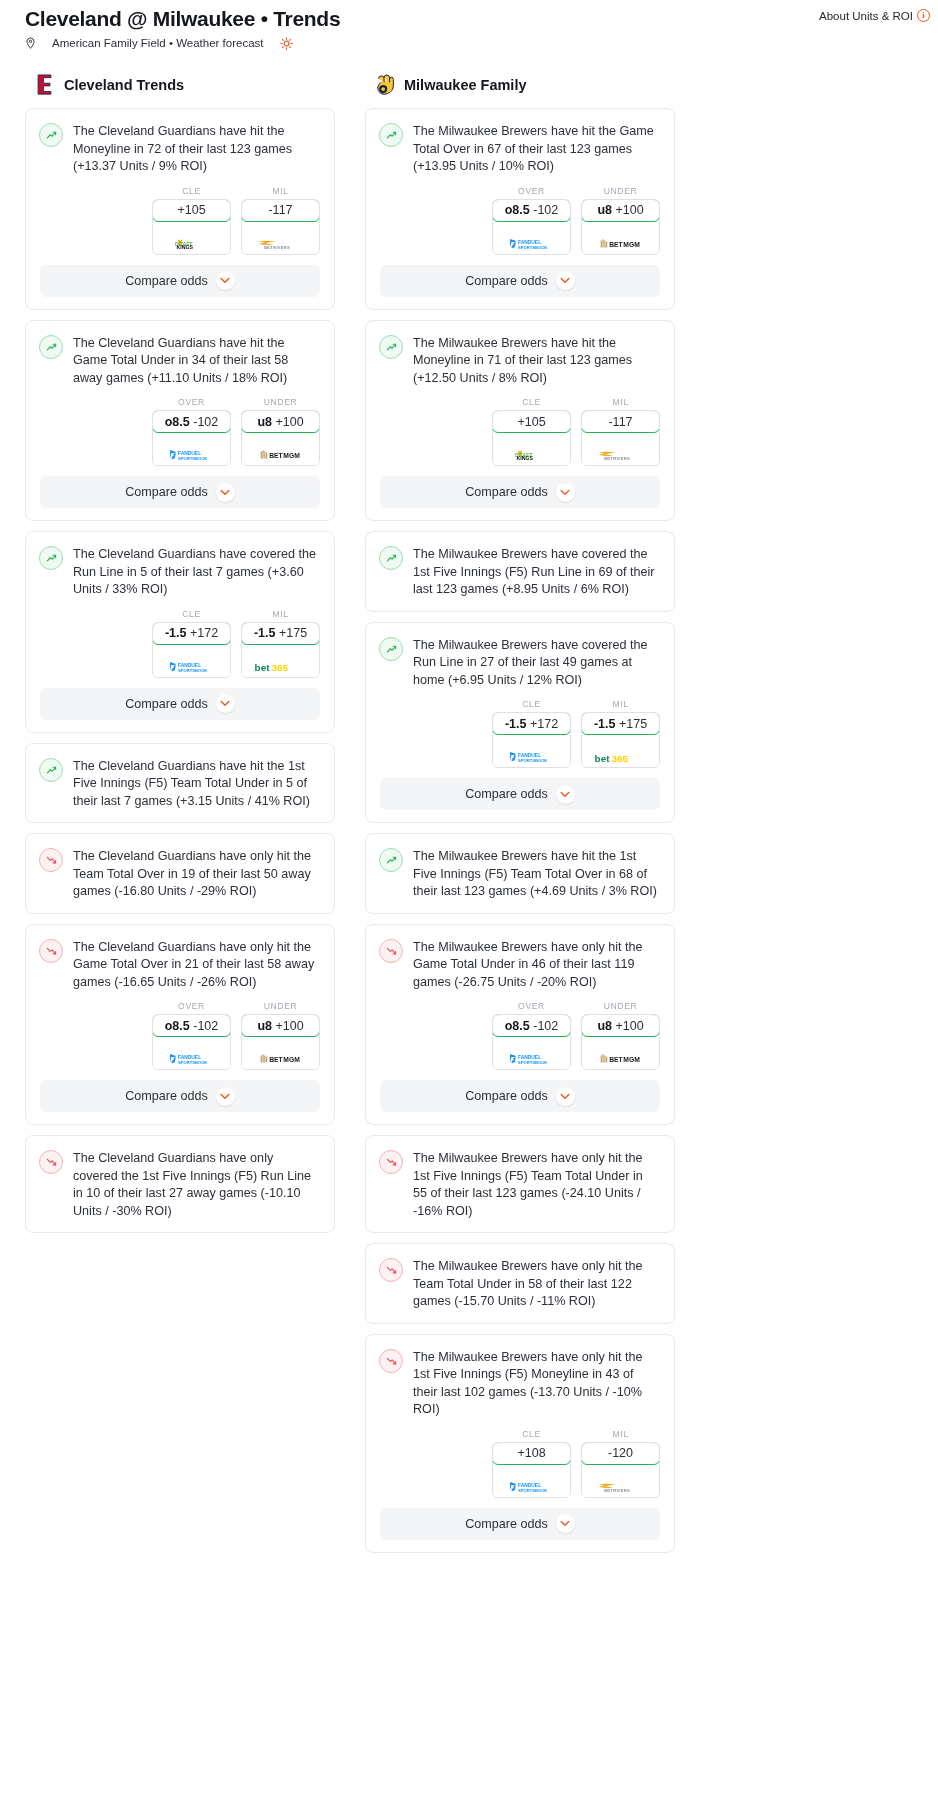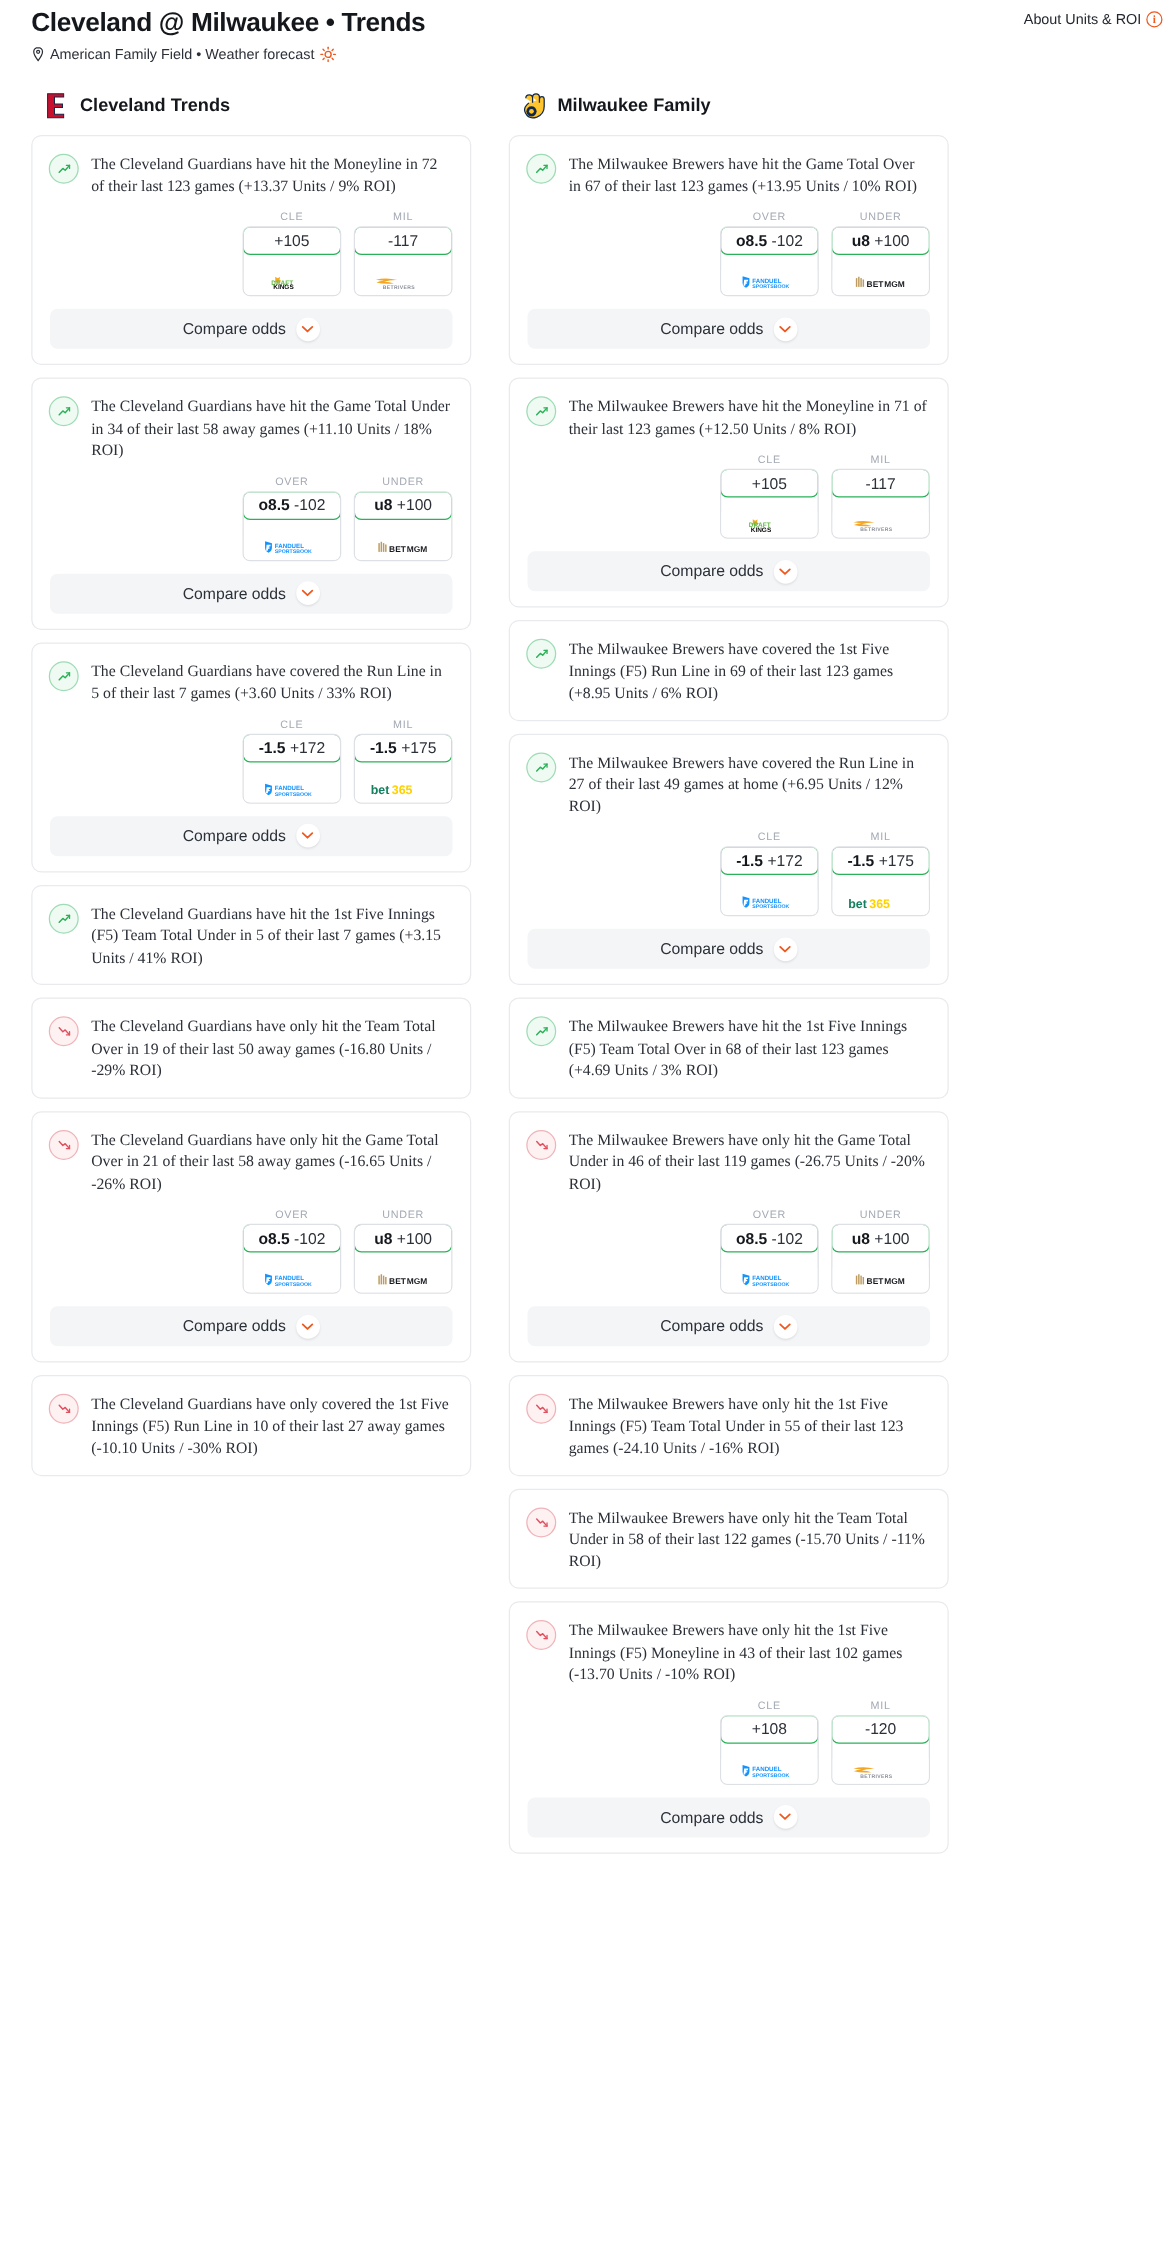--- a/index.html
+++ b/index.html
@@ -25,53 +25,53 @@
     display: flex; align-items: center; gap: 4px;
     font-size: 11.5px; color: #23272f; padding-top: 3px; white-space: nowrap;
   }
   .info-circle {
     width: 13px; height: 13px; border-radius: 50%;
     border: 1.3px solid #f0581e; color: #f0581e;
     font-size: 9px; font-weight: bold; line-height: 11px; text-align: center;
     font-family: "Liberation Serif", serif;
   }
   .venue-row {
-    display: flex; align-items: center; gap: 4px;
+    display: flex; align-items: flex-start; gap: 16px;
     padding: 5px 8px 0 8px; font-size: 11.5px; color: #2c3038;
   }
   .pin-icon { width: 11px; height: 13px; display:inline-block; }
   .sun-icon { width: 13px; height: 13px; display:inline-block; }
 
   
   .columns {
     display: flex; gap: 30px; padding: 0 8px; margin-top: 24px;
     align-items: flex-start;
   }
-  .column { width: 352px; }
+  .column { width: 310px; }
   .col-header {
     display: flex; align-items: center; gap: 9px;
     margin-bottom: 12px; padding-left: 10px;
   }
   .col-header-title { font-size: 14.5px; font-weight: bold; color: #14171c; }
   .team-logo { width: 20px; height: 22px; display: inline-block; }
 
   
   .trend-card {
     border: 1px solid #e8eaed; border-radius: 8px;
     background: #ffffff; margin-bottom: 10px; overflow: hidden;
   }
   .trend-body { padding: 13px 14px 12px 13px; display: flex; gap: 10px; }
   .trend-icon {
     width: 24px; height: 24px; min-width: 24px; border-radius: 50%;
     display: flex; align-items: center; justify-content: center; margin-top: 1px;
   }
   .trend-icon.up { border: 1.2px solid #9ddcb4; background: #eefaf2; }
   .trend-icon.down { border: 1.2px solid #f0b3b9; background: #fdf1f2; }
   .trend-text {
-    font-size: 12.6px; line-height: 17.5px; color: #2c3038; padding-top: 1px; font-family: Liberation Serif, serif;
+    font-size: 12.6px; line-height: 17.5px; color: #2c3038; padding-top: 1px;
   }
   .card-min { min-height: 30px; }
 
   
   .odds-wrap {
     display: flex; justify-content: flex-end; gap: 10px;
     padding: 0 14px 8px 14px; margin-top: -2px;
   }
   .odds-col { width: 79px; }
   .odds-label {

